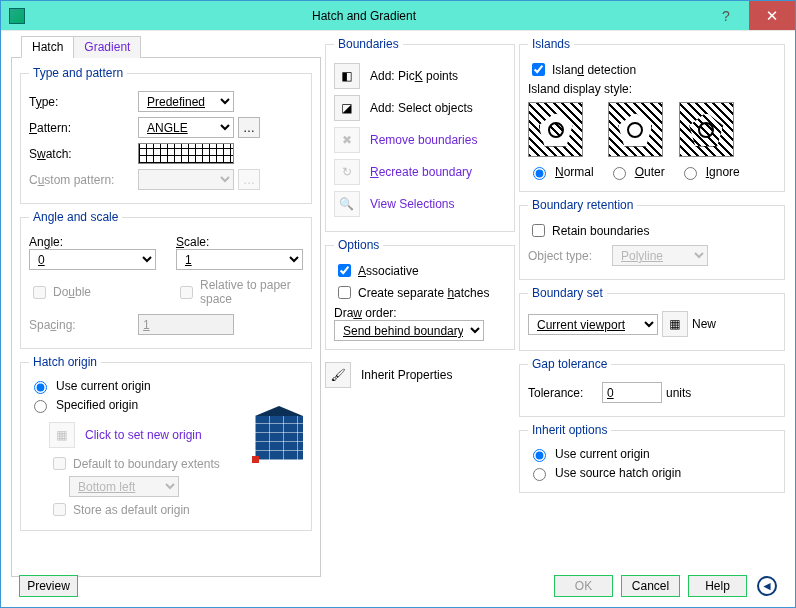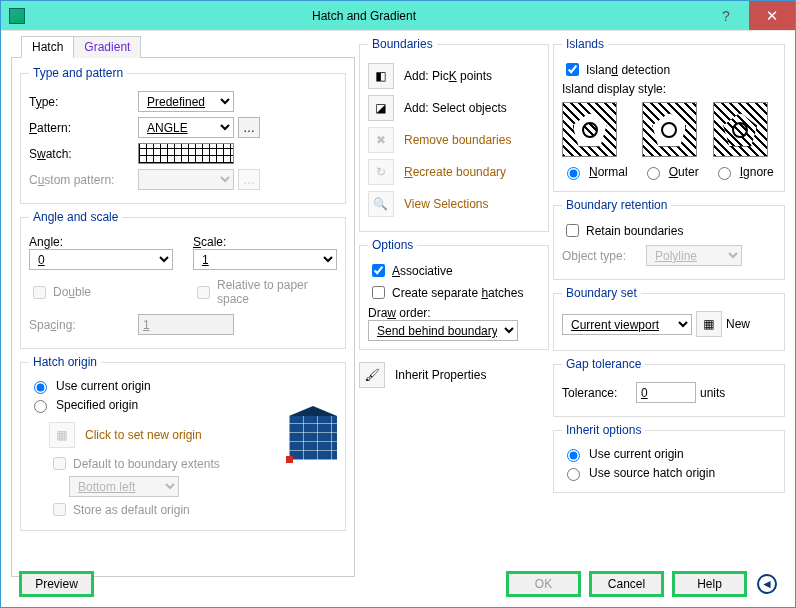--- a/index.html
+++ b/index.html
@@ -5,21 +5,21 @@
   * { box-sizing: border-box; font-family: "Segoe UI", Tahoma, sans-serif; font-size: 12px; }
   body { margin: 0; padding: 0; background: #fff; }
   .window { width: 796px; height: 608px; border: 1px solid #3a97d3; position: relative; background: #fff; display: flex; flex-direction: column; }
   .titlebar { height: 30px; background: #5eead4; display: flex; align-items: center; border-bottom: 1px solid #e8e8e8; }
   .titlebar-icon { width: 16px; height: 16px; margin-left: 8px; background: linear-gradient(135deg,#2a8,#0a6); border:1px solid #066; }
   .titlebar-title { flex: 1; text-align: center; color: #000; font-size: 12px; }
   .titlebar-btns { display: flex; height: 100%; }
   .tb-btn { width: 46px; display:flex; align-items:center; justify-content:center; color:#555; font-size:14px; }
   .tb-close { background: #c8504e; color: #fff; font-size:15px; font-weight:300; }
   .content { flex: 1; display: flex; padding: 4px 10px 0 10px; gap: 4px; position:relative; }
-  .col1 { width: 344px; }
+  .col1 { width: 310px; }
   .col2 { width: 190px; }
   .col3 { flex: 1; }
   fieldset { border:1px solid #ddd; border-radius:0; margin: 2px 0 6px 0; padding: 6px 8px 8px 8px; }
   legend { color:#003399; padding:0 4px; }
   .tabs { display:flex; margin-left:10px; position:relative; top:1px; z-index:2; }
   .tab { border:1px solid #ccc; border-bottom:none; padding:3px 10px; background:#fff; margin-right:-1px; }
   .tab.active { background:#fff; border-bottom:1px solid #fff; }
   .tab.inactive { background:#f4f4f4; color:#6d28d9; }
   .tabpanel { border:1px solid #ccc; padding:6px 8px; height:520px; }
   .row { display:flex; align-items:center; margin:5px 0; gap:4px; }
@@ -34,31 +34,31 @@
     background-image: repeating-linear-gradient(90deg,#000 0 1px, transparent 1px 7px),
                       repeating-linear-gradient(0deg, #000 0 1px, transparent 1px 7px);
     background-color:#fff; }
   .cb { display:flex; align-items:center; gap:4px; margin:3px 0; }
   .cb input { width:13px; height:13px; }
   .cb.disabled { color:#999; }
   .radio { display:flex; align-items:center; gap:6px; margin:3px 0; }
   .iconbtn { width:26px; height:26px; border:1px solid #d0d0d0; background:#f6f6f6; display:inline-flex; align-items:center; justify-content:center; }
   .brow { display:flex; align-items:center; gap:10px; margin:6px 0; }
   .brow .txt { color:#000; }
-  .brow.disabled .txt { color:#a16207; }
+  .brow.disabled .txt { color:#6d28d9; }
   .brow.disabled .iconbtn { opacity:0.6; }
   .island-row { display:flex; gap:14px; margin-top:6px; }
   .island-opt { display:flex; flex-direction:column; align-items:flex-start; gap:4px; }
   .island-img { width:55px; height:55px; border:1px solid #888;
     background: repeating-linear-gradient(45deg,#000 0 2px,#fff 2px 6px); display:flex; align-items:center; justify-content:center; }
   .island-img .pent { width:34px; height:34px; background:#fff; clip-path: polygon(50% 0, 100% 38%, 82% 100%, 18% 100%, 0 38%); border:1px solid #000; display:flex; align-items:center; justify-content:center; }
   .island-img .pent.hatched { background: repeating-linear-gradient(45deg,#000 0 2px,#fff 2px 6px); }
   .island-img .circ { width:16px; height:16px; border:2px solid #000; border-radius:50%; background:#fff; }
   .buttons { position:absolute; bottom:10px; left:18px; right:18px; display:flex; align-items:center; }
-  .btn { border:3px solid #22c55e; background:#f0f0f0; padding:3px 0; width:75px; text-align:center; margin-left:8px; }
+  .btn { border:1px solid #22c55e; background:#f0f0f0; padding:3px 0; width:59px; text-align:center; margin-left:8px; }
   .btn:first-child { margin-left:0; }
   .house { width:48px; height:44px; background:#134a87; position:relative; margin-left:6px;
     background-image: repeating-linear-gradient(0deg, rgba(255,255,255,0.5) 0 1px, transparent 1px 9px),
                       repeating-linear-gradient(90deg, rgba(255,255,255,0.5) 0 1px, transparent 1px 14px); }
   .house::before { content:""; position:absolute; top:-10px; left:0; width:0; height:0;
     border-left:24px solid transparent; border-right:24px solid transparent; border-bottom:10px solid #0c2f55; }
   .house::after { content:""; position:absolute; left:-3px; bottom:-3px; width:7px; height:7px; background:#d62a1f; }
   .circle-arrow { width:20px; height:20px; border:2px solid #0a3a7a; border-radius:50%; display:inline-flex; align-items:center; justify-content:center; color:#0a3a7a; font-weight:bold; }
   .u { text-decoration: underline; }
 </style>

